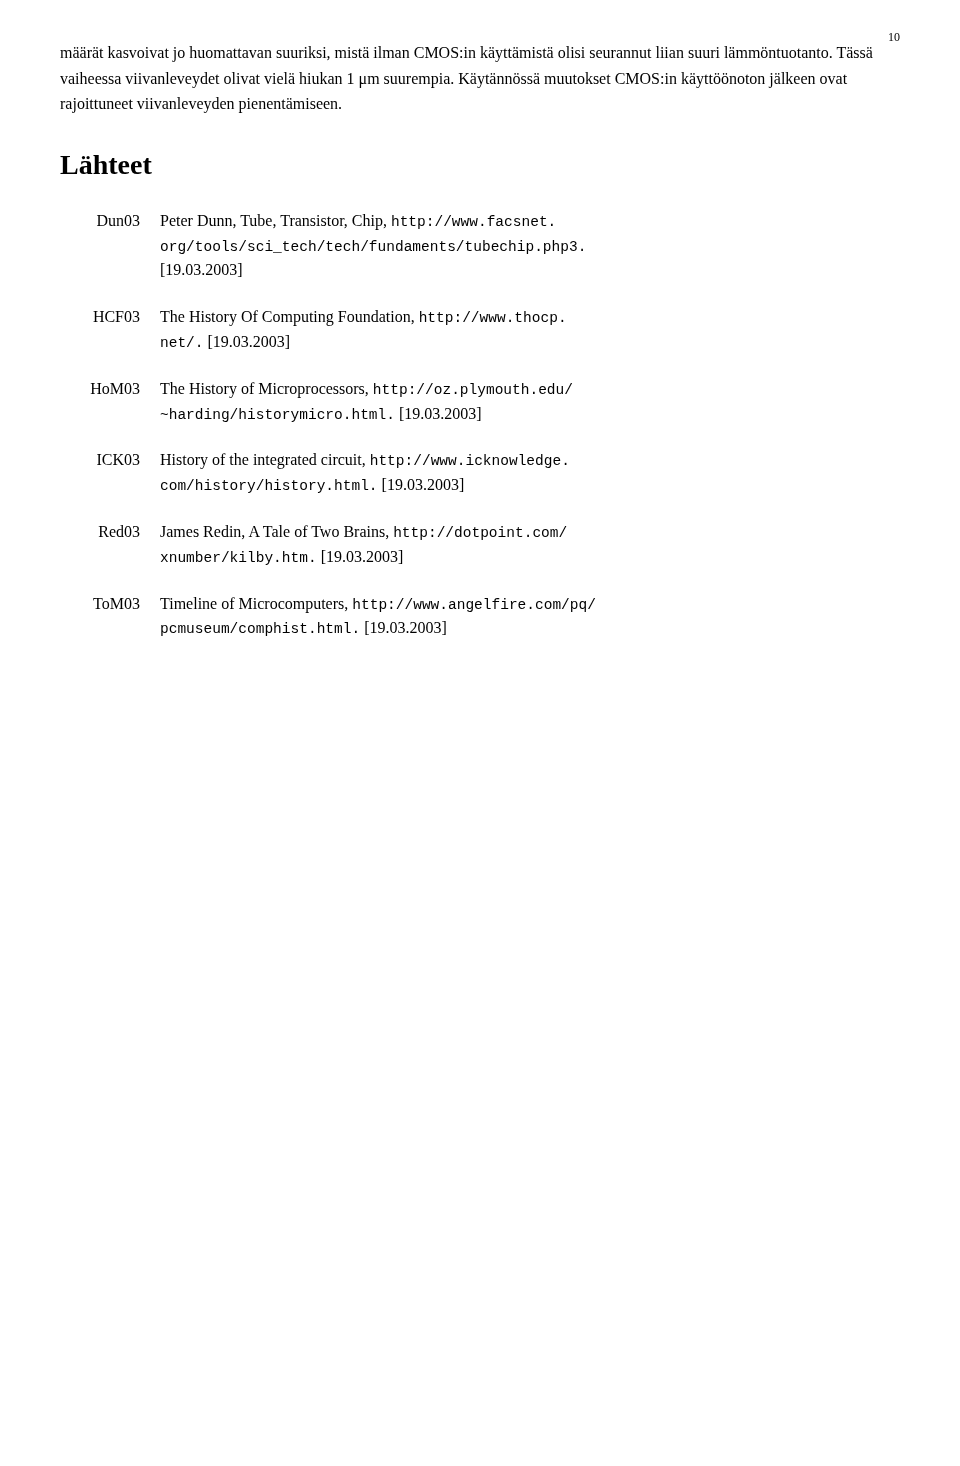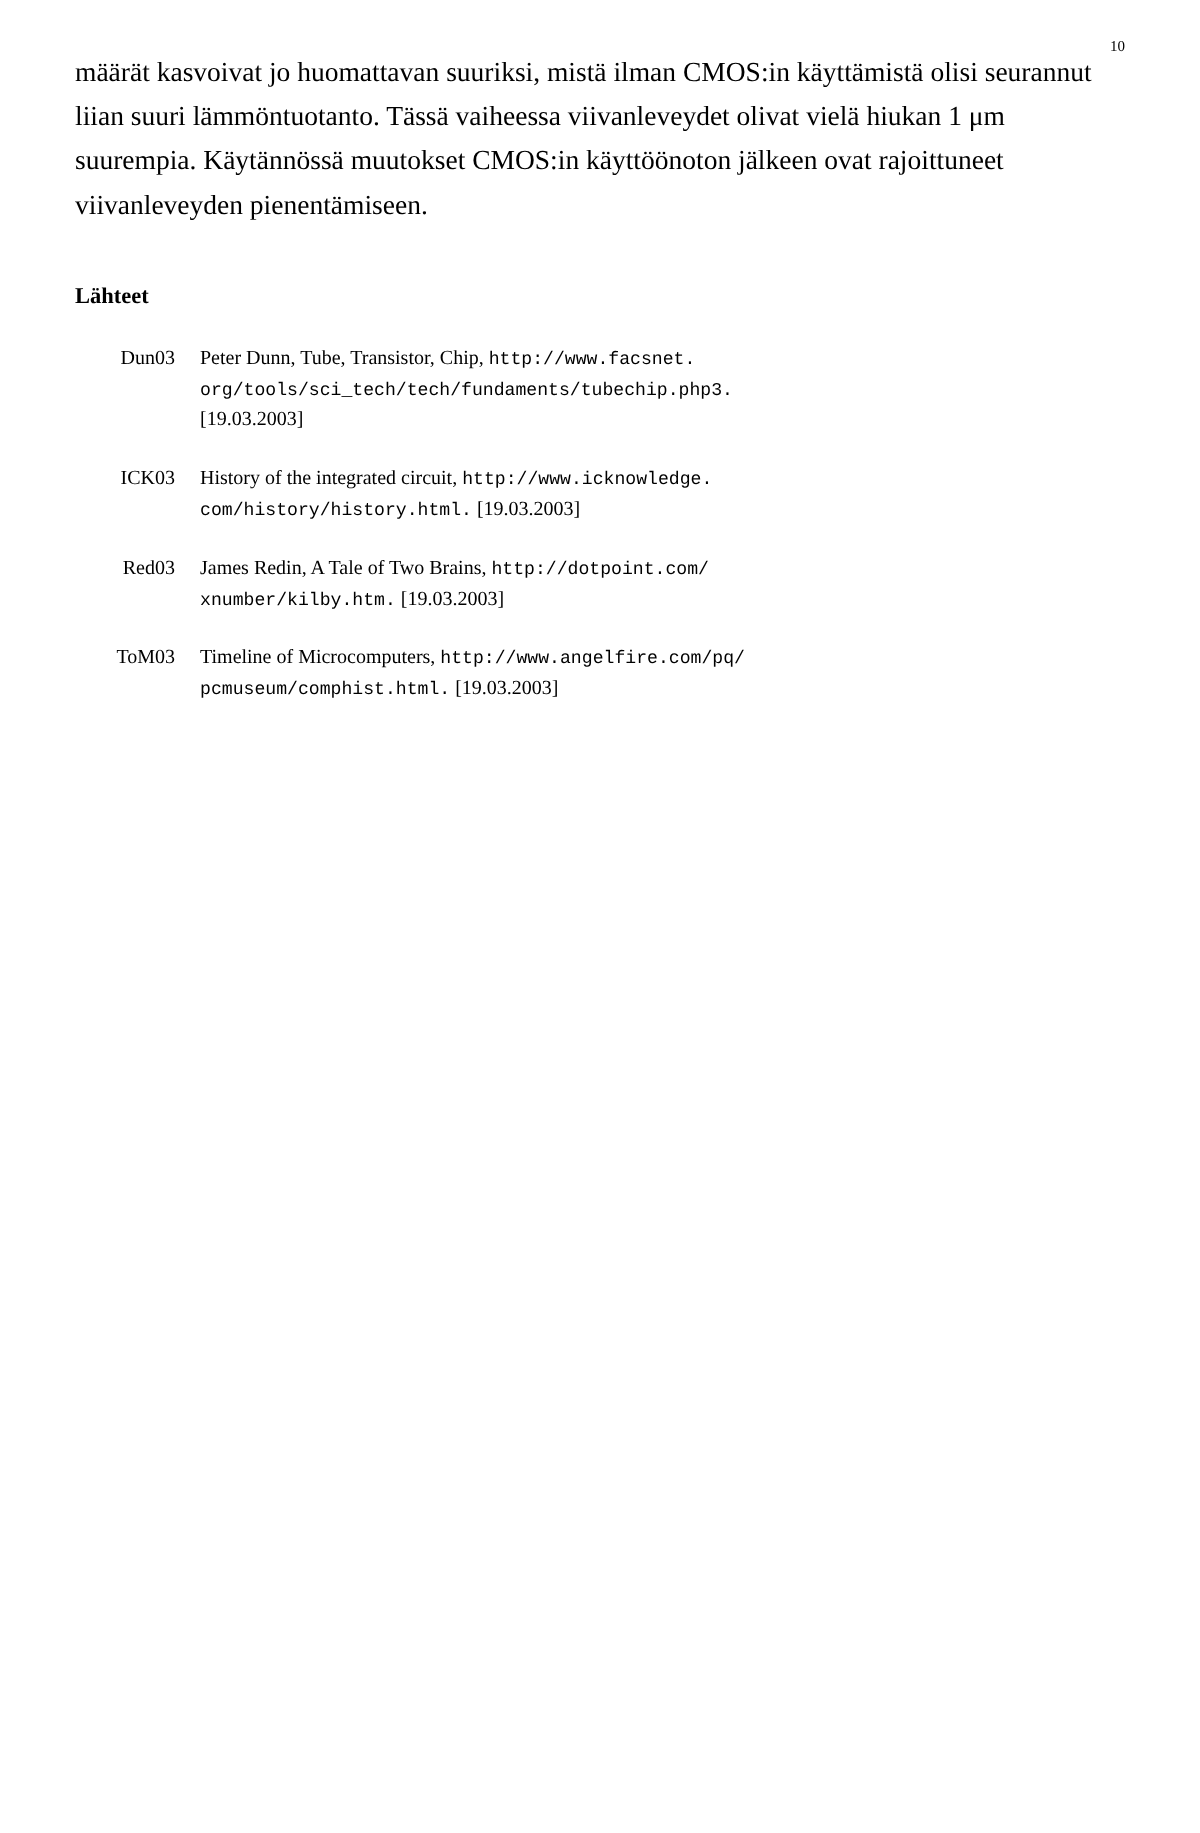--- a/index.html
+++ b/index.html
@@ -20,27 +20,27 @@
     }
 
     .page-number {
       position: absolute;
       top: 30px;
       right: 60px;
       font-size: 12px;
     }
 
     .intro-text {
-      font-size: 22px;
+      font-size: 16px;
       line-height: 1.6;
-      margin-bottom: 45px;
+      margin-bottom: 32px;
     }
 
     .section-title {
-      font-size: 18px;
+      font-size: 28px;
       font-weight: bold;
       margin-bottom: 28px;
       margin-top: 10px;
     }
 
     .references-table {
       width: 100%;
       border-collapse: collapse;
     }
 
@@ -84,20 +84,28 @@
 
 <h2 class="section-title">Lähteet</h2>
 
 <table class="references-table">
   <tbody id="references-body">
   <tr>
         <td class="ref-key">Dun03</td>
         <td class="ref-text">Peter Dunn, Tube, Transistor, Chip, <span class="url">http://www.facsnet.<br>org/tools/sci_tech/tech/fundaments/tubechip.php3.</span><br>[19.03.2003]</td>
       </tr>
       <tr>
+        <td class="ref-key">HCF03</td>
+        <td class="ref-text">The History Of Computing Foundation, <span class="url">http://www.thocp.<br>net/.</span> [19.03.2003]</td>
+      </tr>
+      <tr>
+        <td class="ref-key">HoM03</td>
+        <td class="ref-text">The History of Microprocessors, <span class="url">http://oz.plymouth.edu/<br>~harding/historymicro.html.</span> [19.03.2003]</td>
+      </tr>
+      <tr>
         <td class="ref-key">ICK03</td>
         <td class="ref-text">History of the integrated circuit, <span class="url">http://www.icknowledge.<br>com/history/history.html.</span> [19.03.2003]</td>
       </tr>
       <tr>
         <td class="ref-key">Red03</td>
         <td class="ref-text">James Redin, A Tale of Two Brains, <span class="url">http://dotpoint.com/<br>xnumber/kilby.htm.</span> [19.03.2003]</td>
       </tr>
       <tr>
         <td class="ref-key">ToM03</td>
         <td class="ref-text">Timeline of Microcomputers, <span class="url">http://www.angelfire.com/pq/<br>pcmuseum/comphist.html.</span> [19.03.2003]</td>

